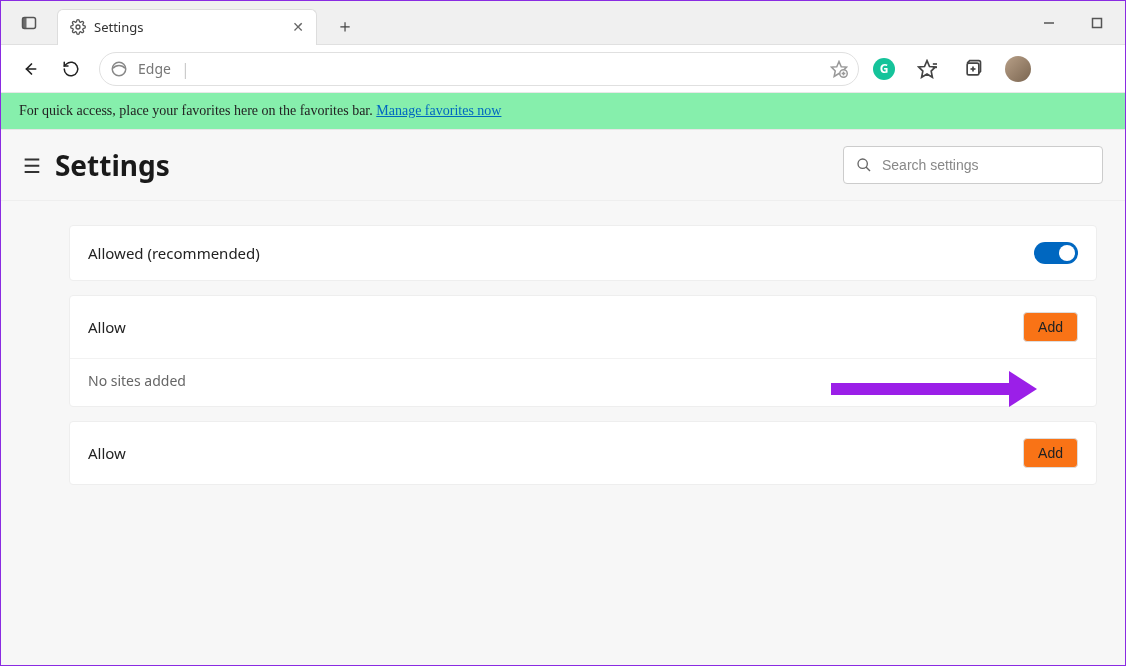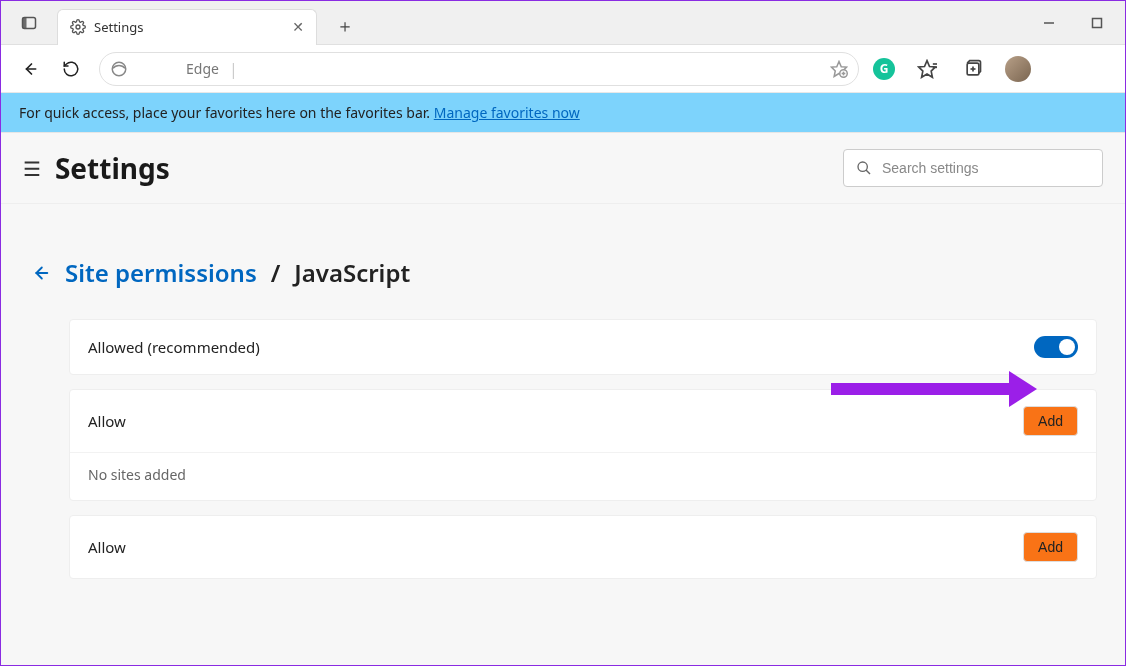--- a/index.html
+++ b/index.html
@@ -39,31 +39,32 @@
   padding: 0 14px; gap: 14px;
 }
 .icon-btn { width: 28px; height: 28px; display: flex; align-items: center; justify-content: center; color: #333; cursor: pointer; }
 .url-box {
   flex: 1; display: flex; align-items: center;
   height: 34px; border: 1px solid #e0e0e0; border-radius: 17px;
   padding: 0 10px; gap: 10px; background: #fff;
   max-width: 760px;
 }
 .url-divider { color: #ccc; }
-.url-text { font-size: 14px; color: #777; margin-left: 48px; }
+.url-text { font-size: 14px; color: #777; }
 .url-text .dark { color: #222; }
 .right-icons { display: flex; gap: 18px; align-items: center; }
 .grammarly { width: 22px; height: 22px; border-radius: 50%; background: #15c39a; display: flex; align-items: center; justify-content: center; color: #fff; font-size: 12px; font-weight: bold; }
 .avatar { width: 26px; height: 26px; border-radius: 50%; background: linear-gradient(135deg, #b8a088, #7a6550); }
 
 .favbar {
   padding: 10px 18px;
   font-size: 14px; color: #222;
   border-bottom: 1px solid #e6e6e6;
-  background: #7dd3fc;
+  background: #86efac;
+  font-family: Liberation Serif, serif;
 }
 .favbar a { color: #0067c0; text-decoration: underline; cursor: pointer; }
 
 .settings-header {
   display: flex; align-items: center;
   padding: 16px 22px;
   gap: 14px;
 }
 .hamburger { font-size: 20px; color: #333; cursor: pointer; }
 .settings-title { font-size: 28px; font-weight: 700; color: #1a1a1a; }
@@ -242,31 +243,20 @@
           <line x1="15" y1="15" x2="21" y2="21"></line>
         </svg>
     </span>
     <input type="text" placeholder="Search settings" style="">
   </div>
 </div>
 <hr class="divider-line">
 
 <div class="content">
 
-  <div class="breadcrumb">
-    <span class="bc-back">
-      <svg width="22" height="22" viewBox="0 0 24 24">
-          <path d="M14 6l-6 6 6 6" fill="none" stroke="#0067c0" stroke-width="2" stroke-linecap="round"></path>
-          <line x1="8" y1="12" x2="20" y2="12" stroke="#0067c0" stroke-width="2" stroke-linecap="round"></line>
-        </svg>
-    </span>
-    <span class="bc-link">Site permissions</span>
-    <span class="bc-sep">/</span>
-    <span class="bc-current">JavaScript</span>
-  </div>
 
   <div class="card">
     <div class="card-row">
       <span class="card-row-label">Allowed (recommended)</span>
       <div class="toggle"></div>
     </div>
   </div>
 
   <div class="card">
     <div class="card-row">

